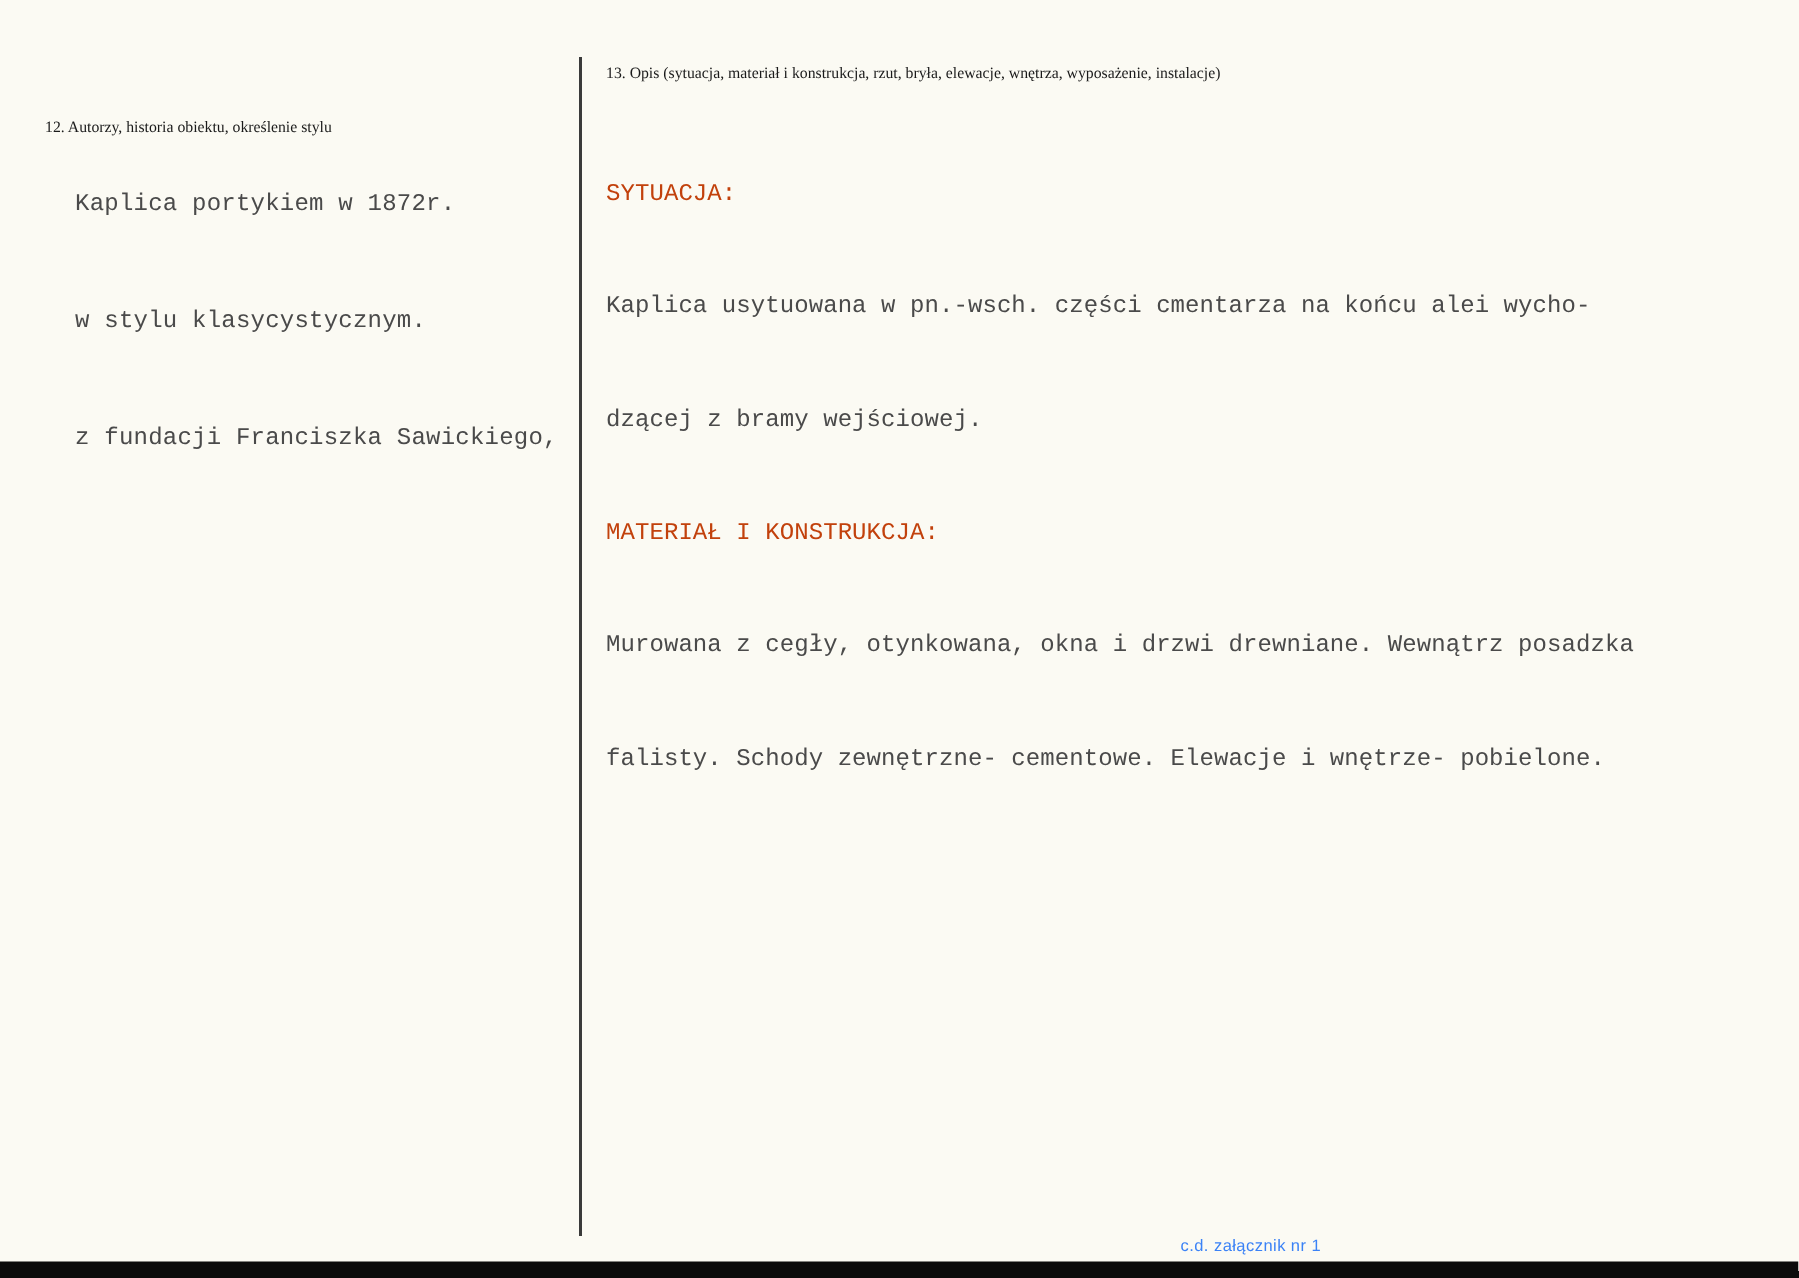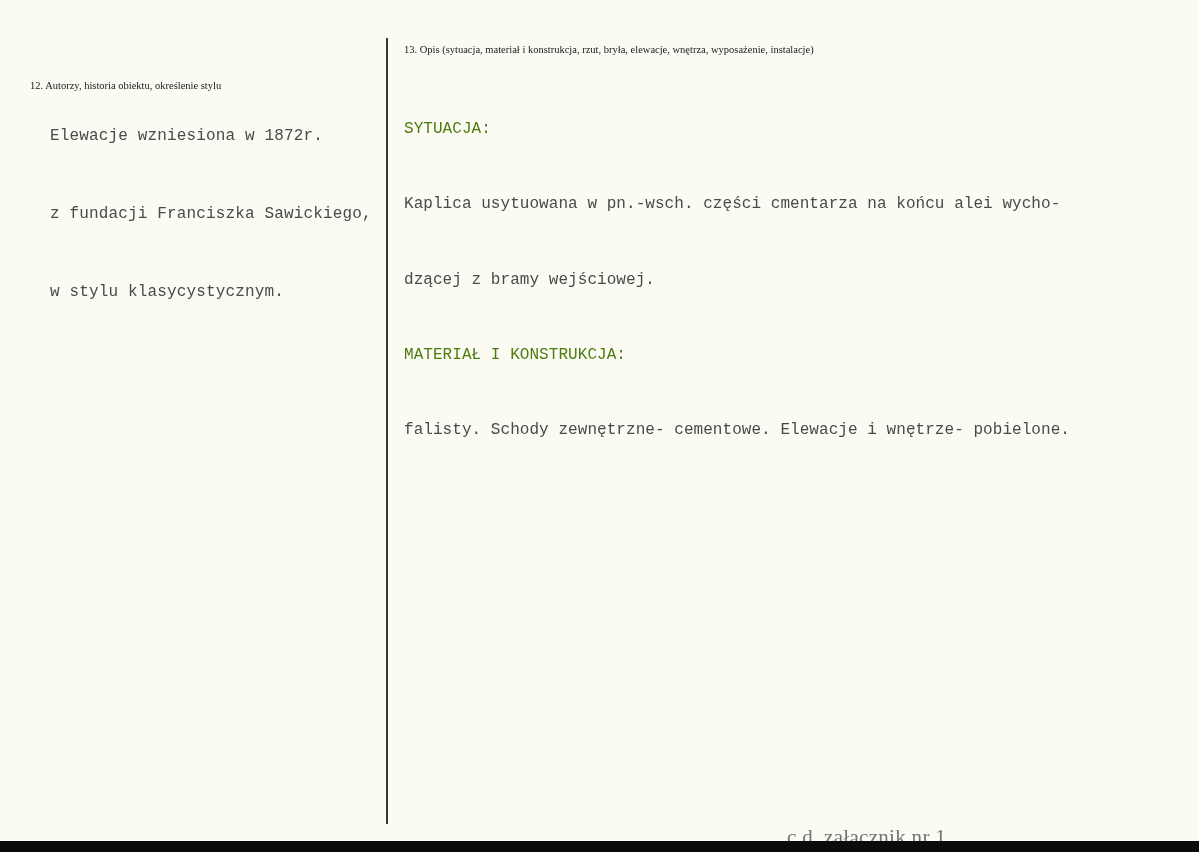--- a/index.html
+++ b/index.html
@@ -32,49 +32,50 @@
       position: absolute;
       font-family: "Liberation Mono", monospace;
       color: #4a4a4a;
       white-space: pre;
       margin: 0; padding: 0;
     }
     .left-block { left: 50px; top: 71px; font-size: 16px; line-height: 26px; letter-spacing: 0.15px; }
     .right-block { left: 404px; top: 67px; font-size: 16px; line-height: 25.1px; letter-spacing: 0.05px; }
     .line { display: block; height: 25.1px; }
     .left-block .line { height: 26px; }
-    .heading { color: #4d7c0f; }
+    .heading { color: #c2410c; }
     .footer-note {
       position: absolute; left: 787px; top: 825px;
-      font-family: Liberation Serif, serif; font-size: 21px; color: #737373;
+      font-family: Liberation Sans, sans-serif; font-size: 11px; color: #3b82f6;
       white-space: nowrap; letter-spacing: 0.3px;
     }
   </style>
 </head>
 <body>
 
 <div class="page">
 
   <div class="field-label label-12">12. Autorzy, historia obiektu, określenie stylu</div>
 
   <div class="typed left-block">
-    <span class="line">Elewacje wzniesiona w 1872r.</span>
+    <span class="line">Kaplica portykiem w 1872r.</span>
+    <span class="line">w stylu klasycystycznym.</span>
     <span class="line">z fundacji Franciszka Sawickiego,</span>
-    <span class="line">w stylu klasycystycznym.</span>
   </div>
 
   <div class="divider"></div>
 
   <div class="field-label label-13">13. Opis (sytuacja, materiał i konstrukcja, rzut, bryła, elewacje, wnętrza, wyposażenie, instalacje)</div>
 
   <div class="typed right-block">
     <span class="line heading">SYTUACJA:</span>
     <span class="line">Kaplica usytuowana w pn.-wsch. części cmentarza na końcu alei wycho-</span>
     <span class="line">dzącej z bramy wejściowej.</span>
     <span class="line heading">MATERIAŁ I KONSTRUKCJA:</span>
+    <span class="line">Murowana z cegły, otynkowana, okna i drzwi drewniane. Wewnątrz posadzka</span>
     <span class="line">falisty. Schody zewnętrzne- cementowe. Elewacje i wnętrze- pobielone.</span>
     
     
     
     
     
     
     
     
     

